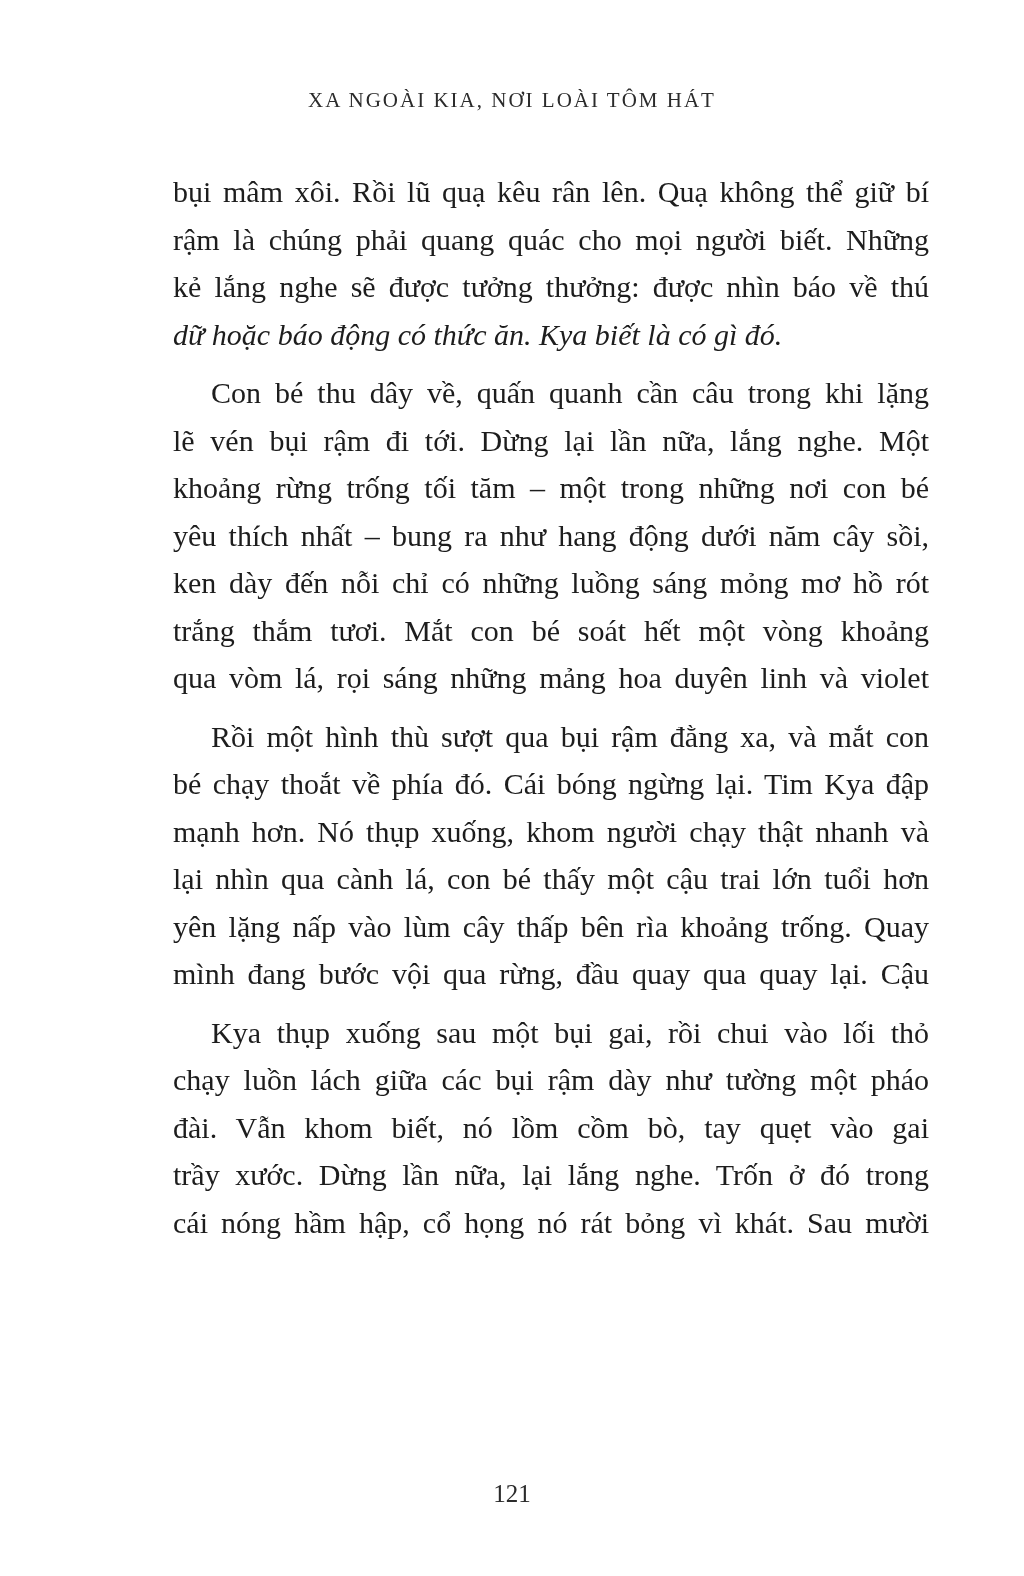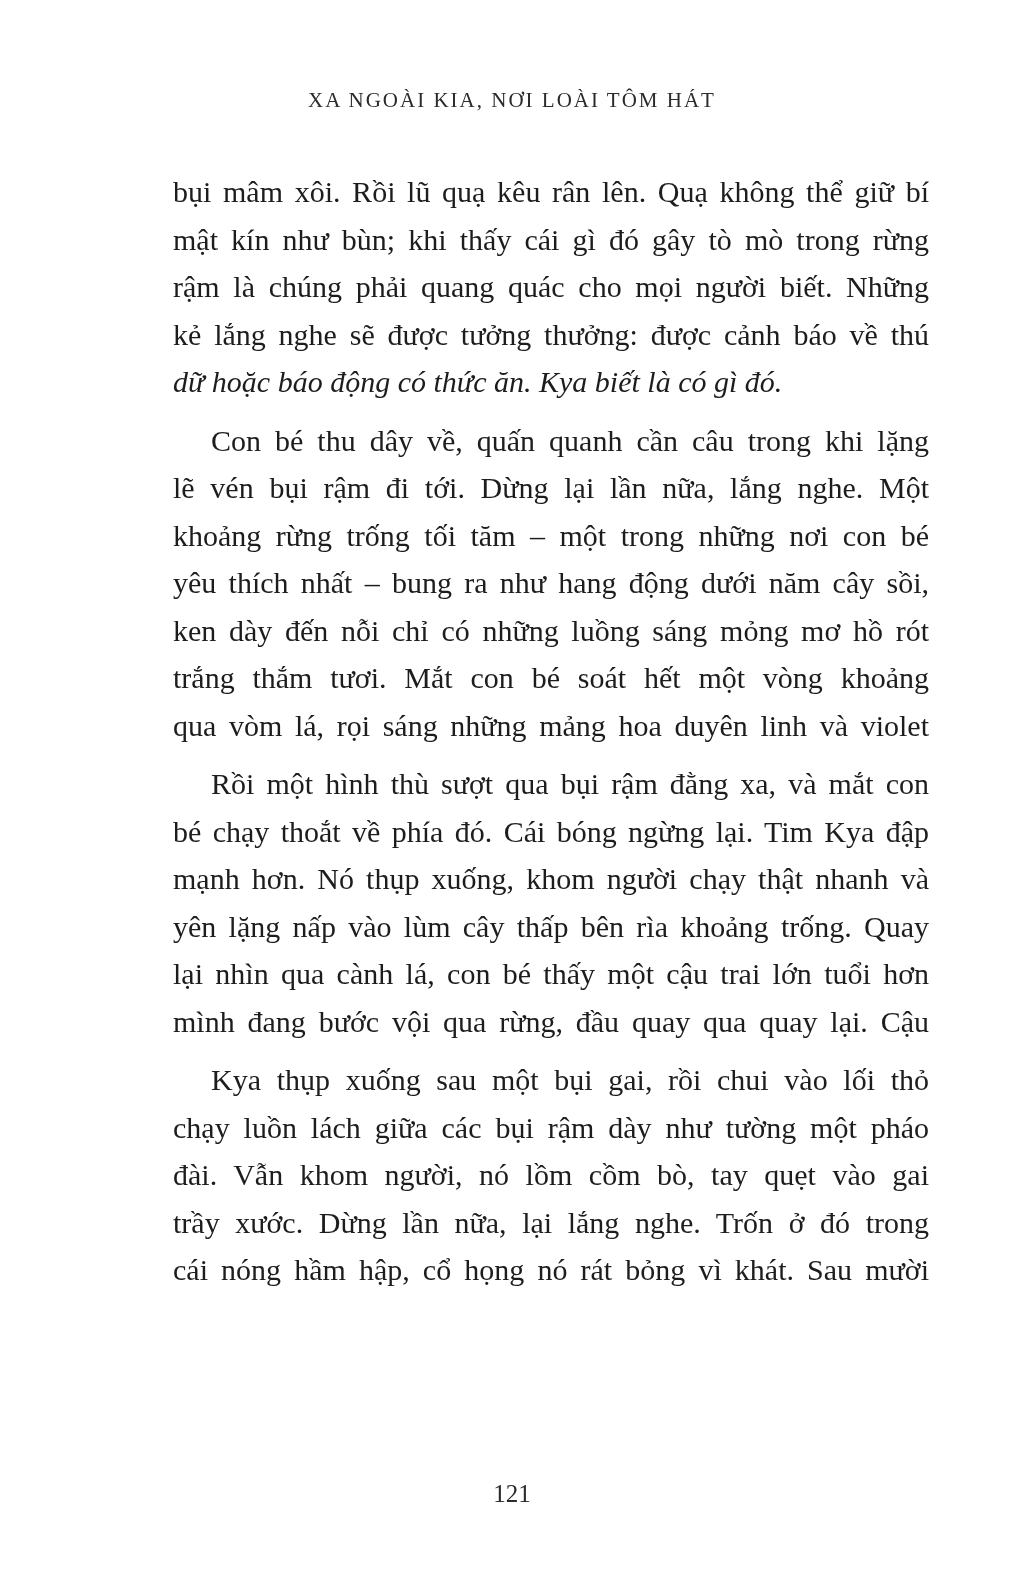--- a/index.html
+++ b/index.html
@@ -65,45 +65,44 @@
 </style>
 </head>
 <body>
 
 <div class="book-page">
   <div class="running-head">XA NGOÀI KIA, NƠI LOÀI TÔM HÁT</div>
 
   <div class="page-body">
       <div class="paragraph">
         <div class="line">bụi mâm xôi. Rồi lũ quạ kêu rân lên. Quạ không thể giữ bí</div>
-        <div class="line">mật kín như bùn; khi thấy cái gì đó gây tò mò trong rừng</div>
         <div class="line">rậm là chúng phải quang quác cho mọi người biết. Những</div>
-        <div class="line">kẻ lắng nghe sẽ được tưởng thưởng: được cảnh báo về thú</div>
+        <div class="line">kẻ lắng nghe sẽ được tưởng thưởng: được nhìn báo về thú</div>
         <div class="line last">dữ hoặc báo động có thức ăn. Kya biết là có gì đó.</div>
       </div>
       <div class="paragraph">
         <div class="line indent">Con bé thu dây về, quấn quanh cần câu trong khi lặng</div>
         <div class="line">lẽ vén bụi rậm đi tới. Dừng lại lần nữa, lắng nghe. Một</div>
         <div class="line">khoảng rừng trống tối tăm – một trong những nơi con bé</div>
         <div class="line">yêu thích nhất – bung ra như hang động dưới năm cây sồi,</div>
         <div class="line">ken dày đến nỗi chỉ có những luồng sáng mỏng mơ hồ rót</div>
         <div class="line">trắng thắm tươi. Mắt con bé soát hết một vòng khoảng</div>
         <div class="line">qua vòm lá, rọi sáng những mảng hoa duyên linh và violet</div>
       </div>
       <div class="paragraph">
         <div class="line indent">Rồi một hình thù sượt qua bụi rậm đằng xa, và mắt con</div>
         <div class="line">bé chạy thoắt về phía đó. Cái bóng ngừng lại. Tim Kya đập</div>
         <div class="line">mạnh hơn. Nó thụp xuống, khom người chạy thật nhanh và</div>
+        <div class="line">lại nhìn qua cành lá, con bé thấy một cậu trai lớn tuổi hơn</div>
         <div class="line">yên lặng nấp vào lùm cây thấp bên rìa khoảng trống. Quay</div>
-        <div class="line">lại nhìn qua cành lá, con bé thấy một cậu trai lớn tuổi hơn</div>
         <div class="line">mình đang bước vội qua rừng, đầu quay qua quay lại. Cậu</div>
       </div>
       <div class="paragraph">
         <div class="line indent">Kya thụp xuống sau một bụi gai, rồi chui vào lối thỏ</div>
         <div class="line">chạy luồn lách giữa các bụi rậm dày như tường một pháo</div>
-        <div class="line">đài. Vẫn khom người, nó lồm cồm bò, tay quẹt vào gai</div>
+        <div class="line">đài. Vẫn khom biết, nó lồm cồm bò, tay quẹt vào gai</div>
         <div class="line">trầy xước. Dừng lần nữa, lại lắng nghe. Trốn ở đó trong</div>
         <div class="line">cái nóng hầm hập, cổ họng nó rát bỏng vì khát. Sau mười</div>
       </div>
     </div>
 
   <div class="folio">121</div>
 </div>
 
 </body></html>

